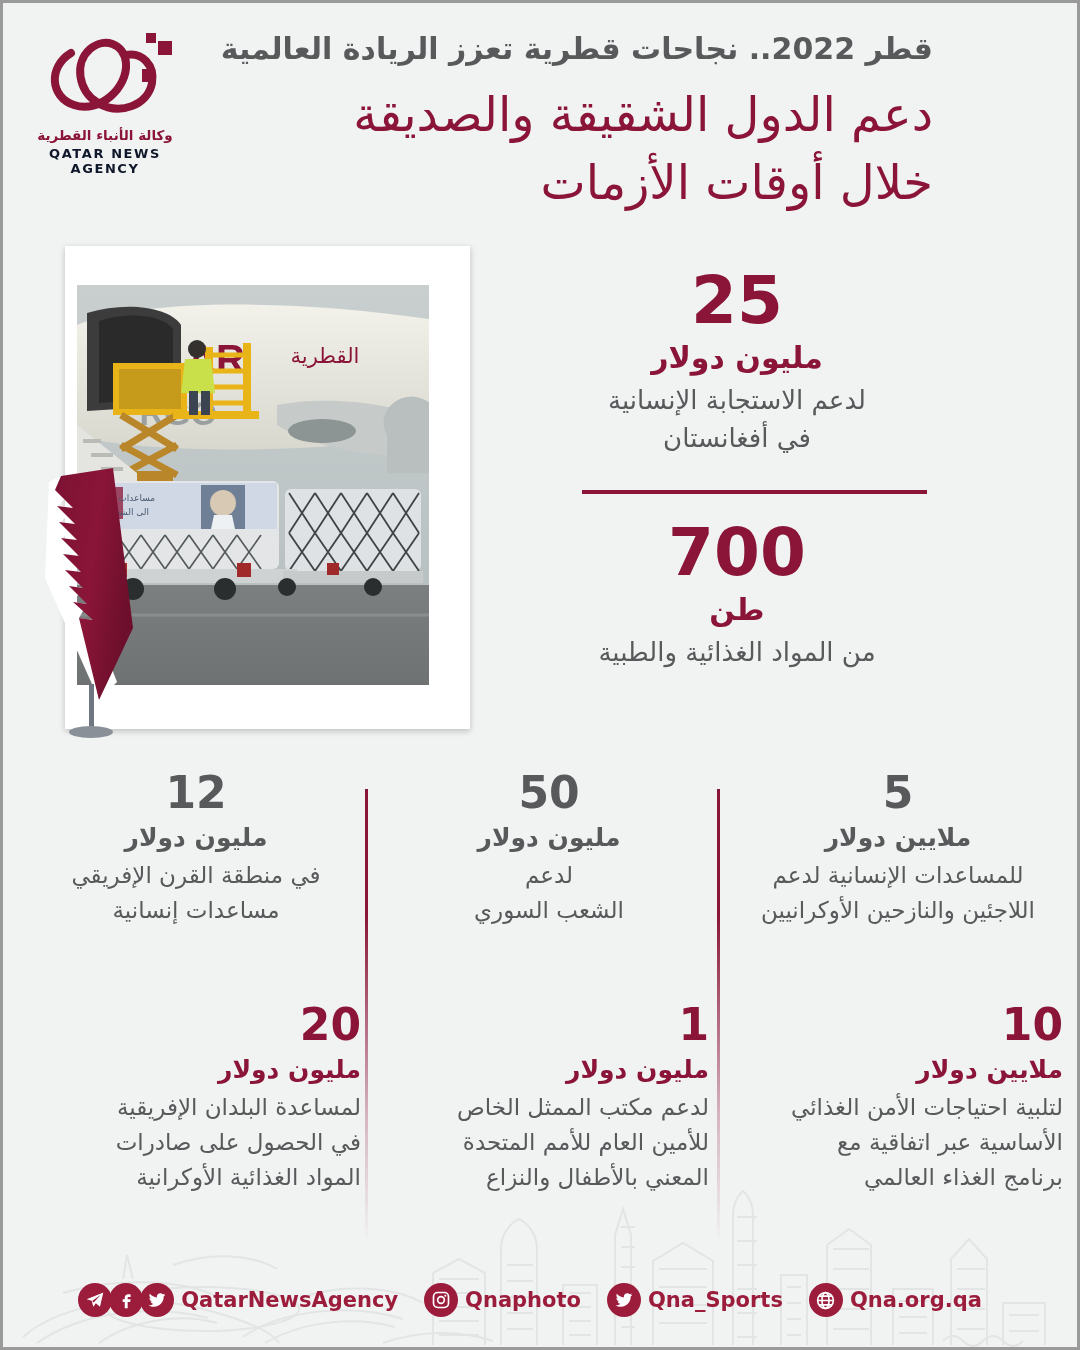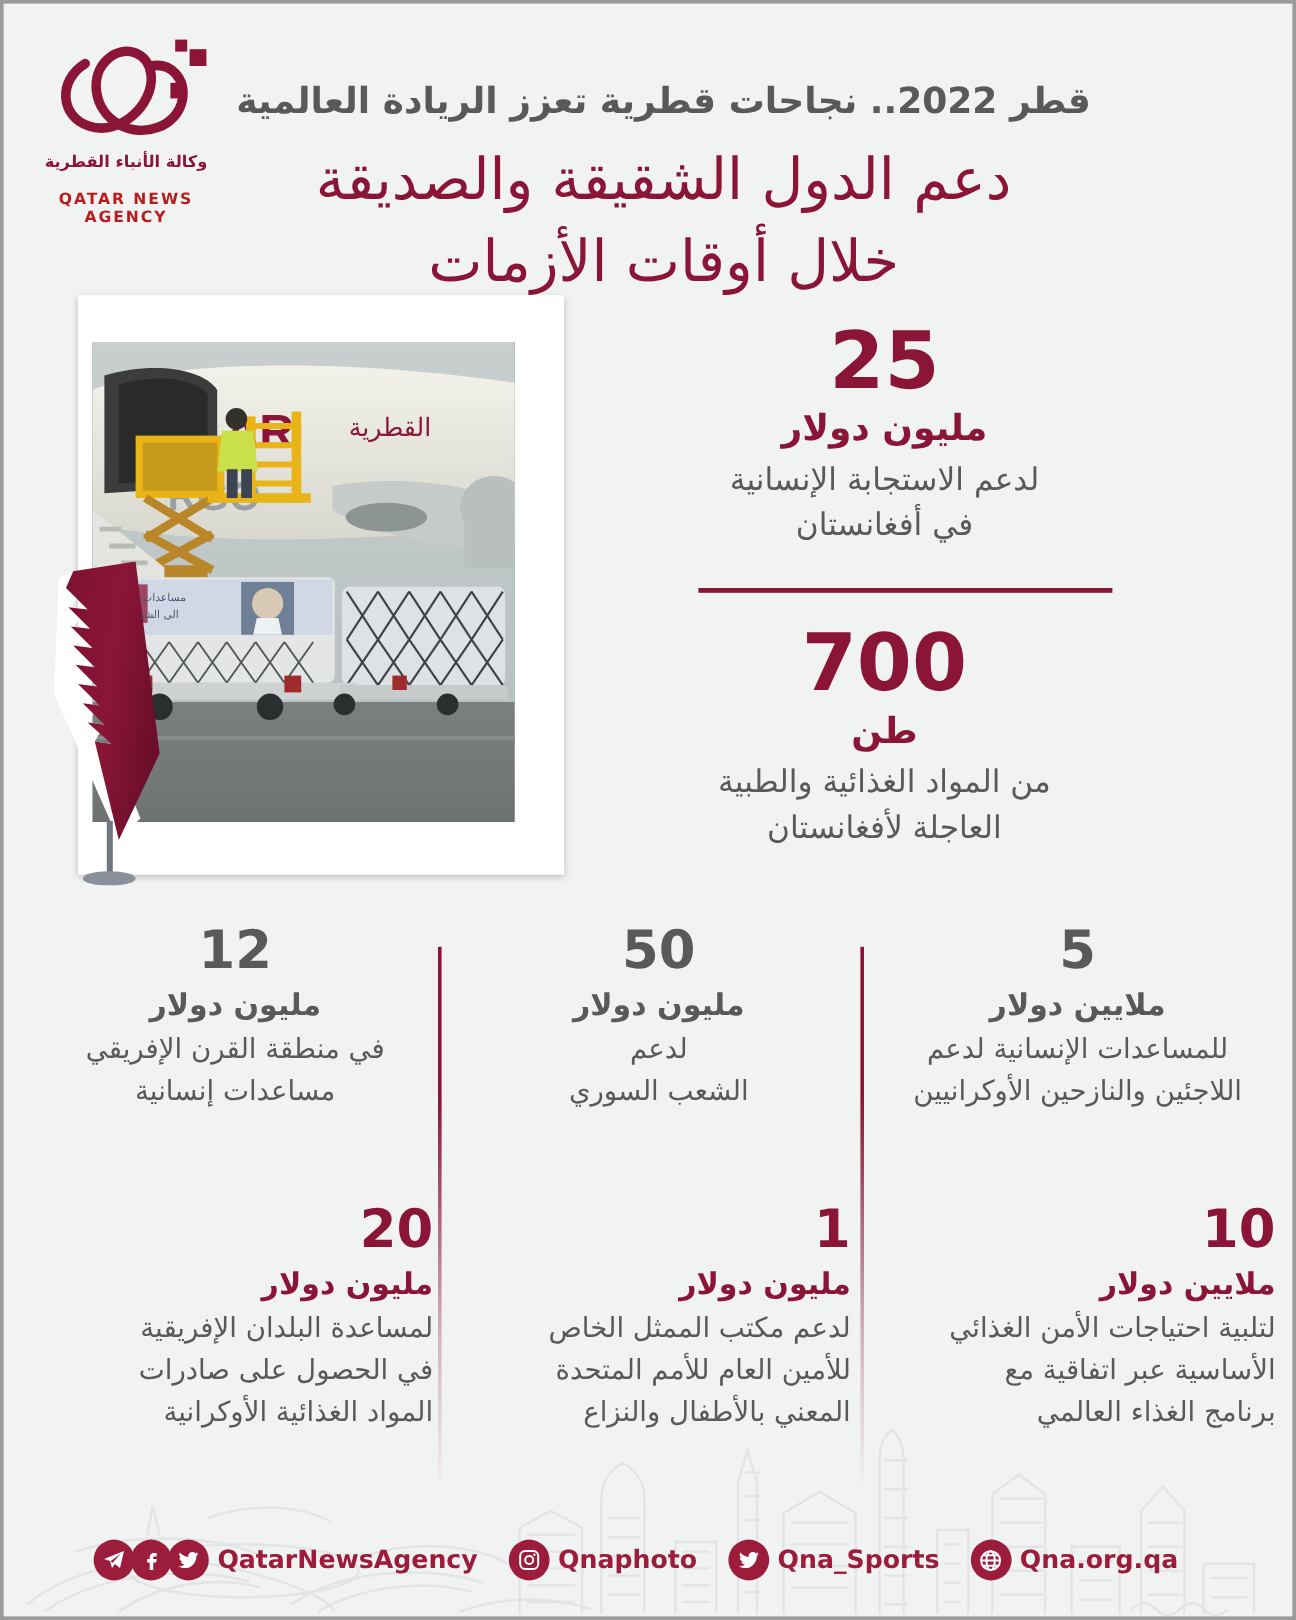--- a/index.html
+++ b/index.html
@@ -19,37 +19,37 @@
 
   
   .watermark{
     position:absolute; left:0; bottom:0; width:1080px; height:250px;
     opacity:.55; pointer-events:none;
   }
 
   
   .header{ position:absolute; top:0; left:0; width:1080px; height:215px; }
   .head-text{
-    position:absolute; right:150px; top:26px; width:760px; text-align:center;margin-top:36px;
+    position:absolute; right:150px; top:26px; width:760px; text-align:right;
   }
   .subtitle{
     font-size:30px; font-weight:700; color:#58595b; letter-spacing:0px;
     line-height:1.35;
   }
   .title{
     margin-top:10px;
     font-size:48px; font-weight:400; color:#8a1538; line-height:1.42;
   }
   .logo{
     position:absolute; left:27px; top:22px; width:150px; height:150px;
     text-align:center;
   }
   .logo-mark{ width:150px; height:104px; display:block; }
   .logo-ar{ font-size:13.5px; font-weight:700; color:#8a1538; letter-spacing:.5px; margin-top:-2px;}
-  .logo-en{ font-size:13px; font-weight:700; color:#b91c1c; letter-spacing:1.6px; margin-top:16px;}
+  .logo-en{ font-size:13px; font-weight:700; color:#0f172a; letter-spacing:1.6px; margin-top:3px;}
 
   
   .photo-card{
     position:absolute; left:62px; top:243px; width:405px; height:483px;
     background:#ffffff;
     box-shadow:0 2px 6px rgba(0,0,0,.22);
   }
   .photo{
     position:absolute; left:12px; top:39px; width:352px; height:400px;
     overflow:hidden; background:#9aa4ab;
@@ -305,21 +305,20 @@
     </div>
   </div>
 
   <div class="divider-h"></div>
 
   <div class="stat-b">
     <div class="big big-700">700</div>
     <div class="unit unit-lg">طن</div>
     <div class="desc">
       <div>من المواد الغذائية والطبية</div>
-      <div>العاجلة لأفغانستان</div>
     </div>
   </div>
 
   <div class="divider-v dv-1"></div>
   <div class="divider-v dv-2"></div>
 
   <div class="grid">
 
     <div class="cell c-r1 col-right">
       <div class="num num-gray">5</div>

